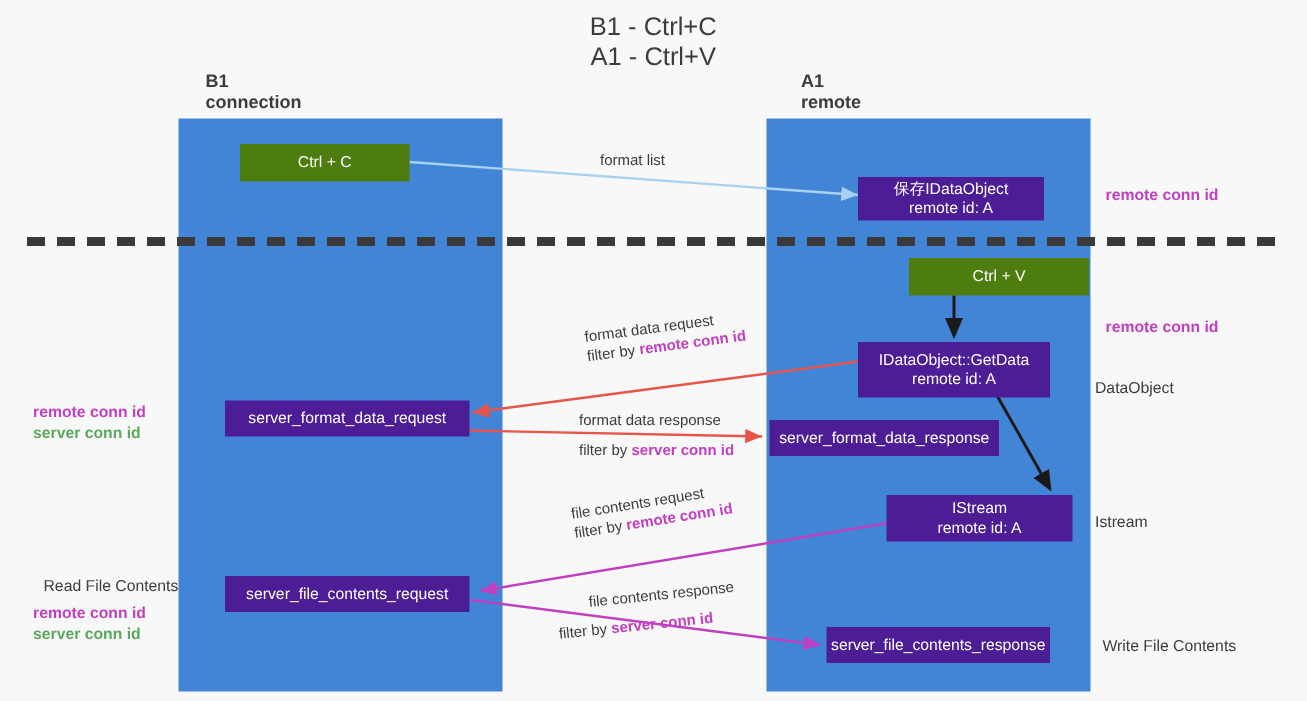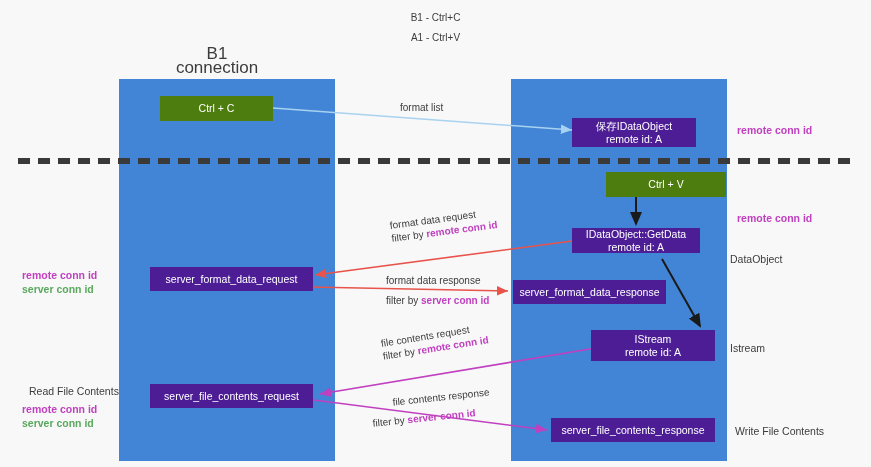--- a/index.html
+++ b/index.html
@@ -16,31 +16,32 @@
     overflow: hidden;
   }
   
   .title-block {
     position: absolute;
     left: 0;
     top: 8px;
     width: 871px;
     text-align: center;
     color: #3c3c3c;
-    font-size: 10px;
+    font-size: 17px;
     line-height: 20px;
   }
   
   .col-head {
     position: absolute;
-    text-align: center;
+    text-align: left;
     color: #3c3c3c;
-    font-size: 17px;
+    font-size: 12px;
     line-height: 14px;
     width: 160px;
+    font-weight: bold;
   }
   
   .lane {
     position: absolute;
     background: #4285d6;
   }
   
   .divider {
     position: absolute;
     left: 18px;
@@ -104,20 +105,24 @@
 
   <div class="title-block">
     <div>B1 - Ctrl+C</div>
     <div>A1 - Ctrl+V</div>
   </div>
 
   <div class="col-head" style="left:137px; top:47px;">
     <div>B1</div>
     <div>connection</div>
   </div>
+  <div class="col-head" style="left:534px; top:47px;">
+    <div>A1</div>
+    <div>remote</div>
+  </div>
 
   <div class="lane" style="left:119px; top:79px; width:216px; height:382px;"></div>
   <div class="lane" style="left:511px; top:79px; width:216px; height:382px;"></div>
 
   <svg class="overlay" viewBox="0 0 871 467">
     <defs>
       <marker id="ar-blue" markerWidth="8" markerHeight="8" refX="7" refY="3" orient="auto">
         <path d="M0,0 L7,3 L0,6 z" fill="#a8d2f0"></path>
       </marker>
       <marker id="ar-red" markerWidth="8" markerHeight="8" refX="7" refY="3" orient="auto">
@@ -162,35 +167,35 @@
 
   <div class="node orange" style="left:572px; top:118px; width:124px; height:29px;">
     <span>保存IDataObject</span>
     <span>remote id: A</span>
   </div>
 
   <div class="node green" style="left:606px; top:172px; width:120px; height:25px;">
     <span>Ctrl + V</span>
   </div>
 
-  <div class="node orange" style="left:572px; top:228px; width:128px; height:25px;">
+  <div class="node orange" style="left:572px; top:228px; width:128px; height:37px;">
     <span>IDataObject::GetData</span>
     <span>remote id: A</span>
   </div>
 
   <div class="node orange" style="left:513px; top:280px; width:153px; height:24px;">
     <span>server_format_data_response</span>
   </div>
 
   <div class="node orange" style="left:591px; top:330px; width:124px; height:31px;">
     <span>IStream</span>
     <span>remote id: A</span>
   </div>
 
-  <div class="node orange" style="left:551px; top:418px; width:164px; height:24px;">
+  <div class="node orange" style="left:551px; top:418px; width:149px; height:24px;">
     <span>server_file_contents_response</span>
   </div>
 
   <div class="edge-label" style="left:400px; top:101px;">
     <span>format list</span>
   </div>
 
   <div class="edge-label" style="left:389px; top:219px; transform:rotate(-7.5deg);">
     <div>format data request</div>
     <div><span>filter by </span><span class="hl-remote">remote conn id</span></div>

